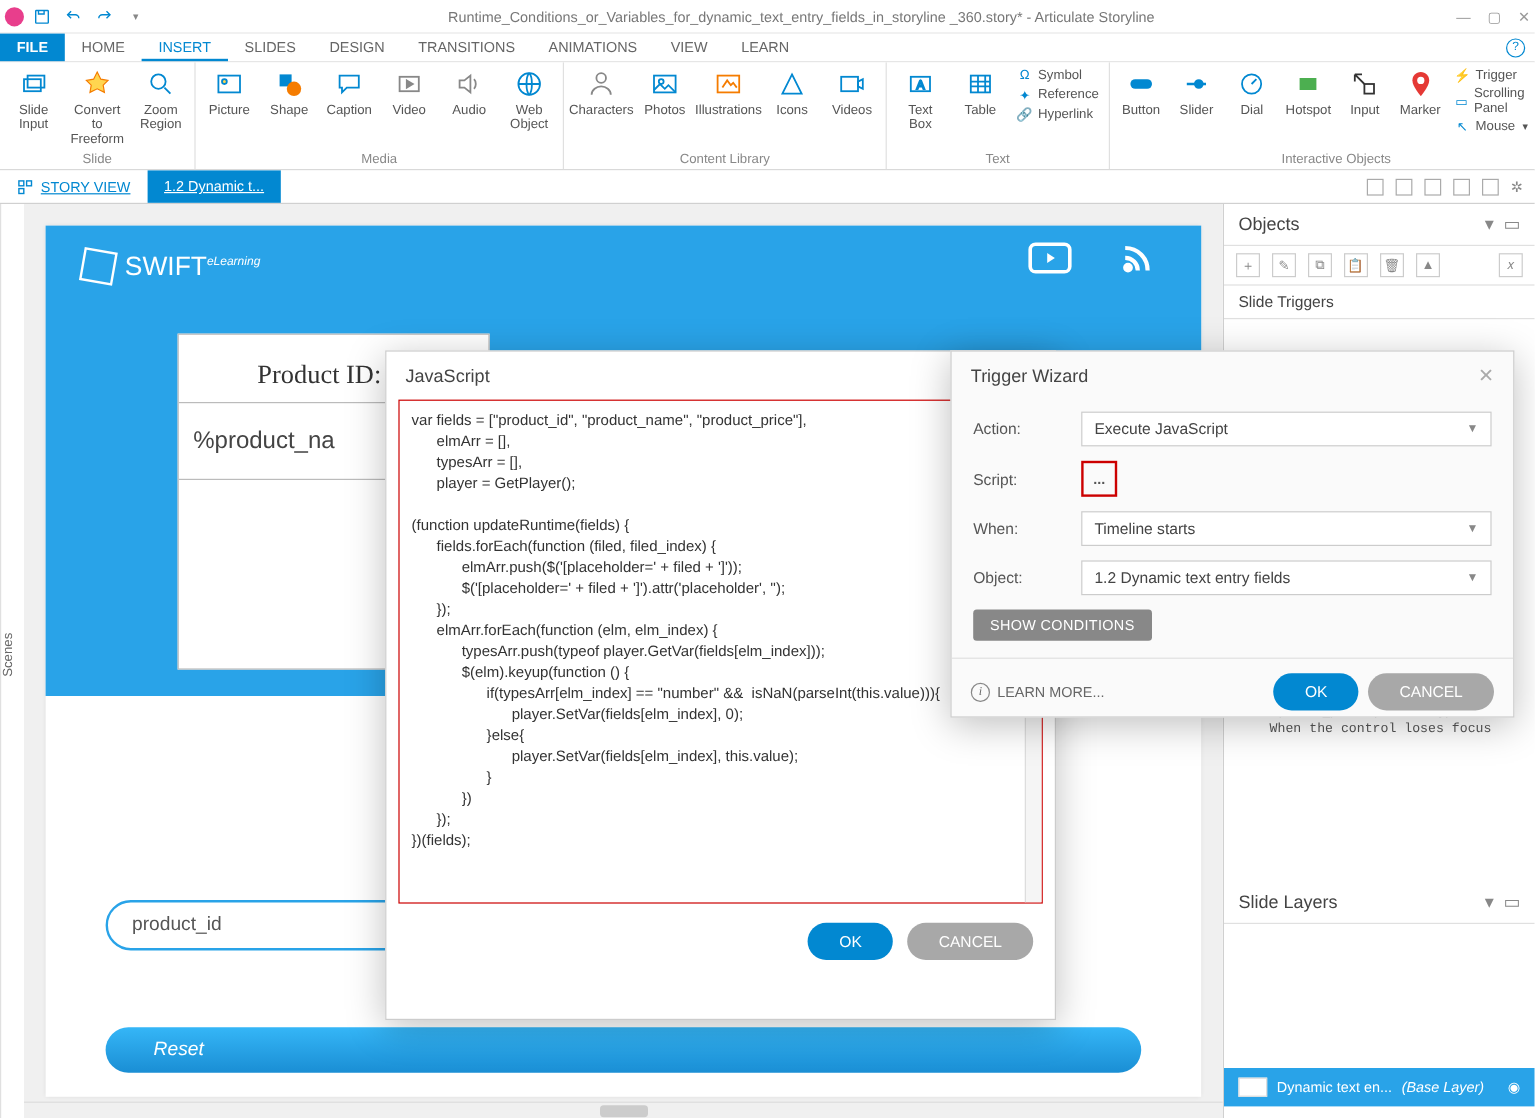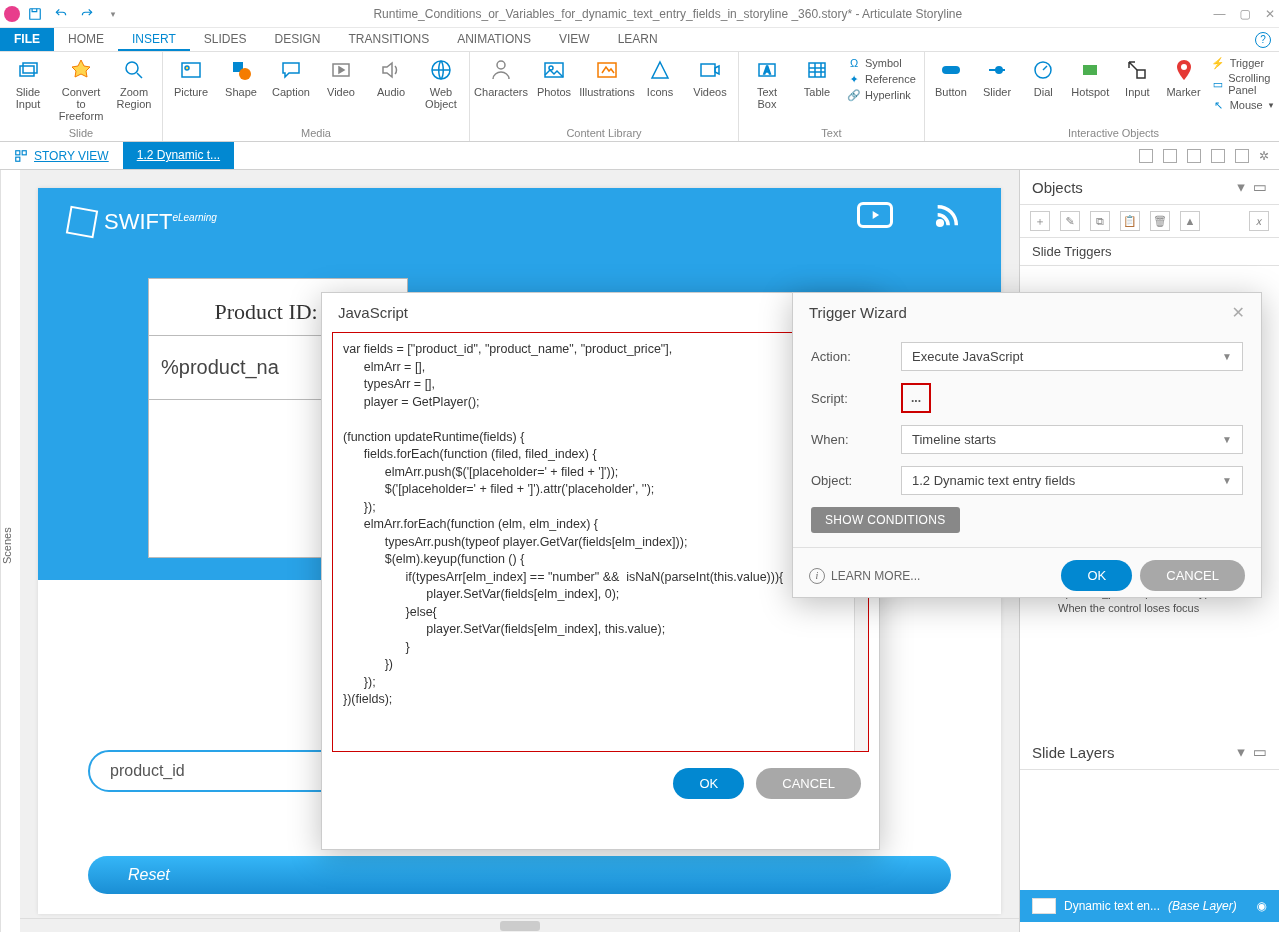--- a/index.html
+++ b/index.html
@@ -500,21 +500,21 @@
       <span class="tb">𝑥</span>
     </div>
     <div class="panel-sub">Slide Triggers</div>
     <div style="flex:1; position:relative;">
       <div class="trig-item" style="position:absolute; top:300px;">
         <div style="display:flex; align-items:center; gap:6px;">
           <span style="color:#0288d1;">▭</span>
           <span class="tname">product_price</span>
         </div>
         <div class="tdesc">Set product_price equal to the typed value</div>
-        <div class="tdesc" style="padding-left:12px;">When the control loses focus</div>
+        <div class="tdesc" style="padding-left:12px;font-family:Liberation Mono, monospace;">When the control loses focus</div>
       </div>
     </div>
     <div class="panel-hdr">
       <span>Slide Layers</span>
       <div class="hicons">
           <span>▾</span>
           <span>▭</span>
         </div>
     </div>
     <div style="height:120px;"></div>

